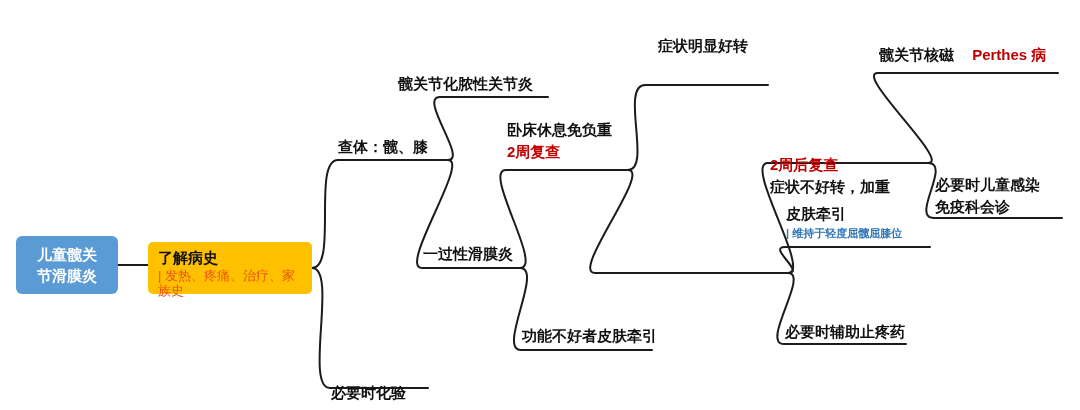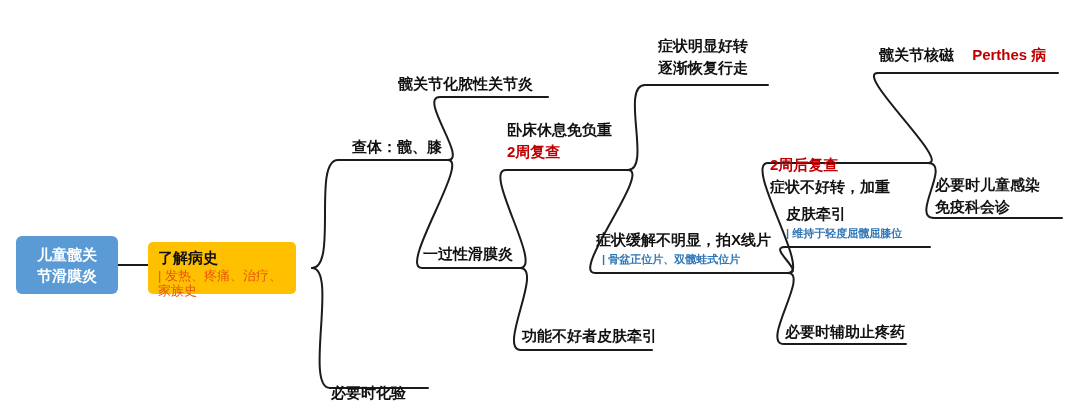--- a/index.html
+++ b/index.html
@@ -19,29 +19,29 @@
   .blue-sub{font-size:11px;font-weight:700;color:#2e75b6;line-height:16px;}
   .stack span{display:block;}
 
   .root-box{
     position:absolute;left:16px;top:236px;width:102px;height:58px;
     background:#5b9bd5;border-radius:6px;
     display:flex;flex-direction:column;align-items:center;justify-content:center;
     color:#ffffff;font-weight:700;font-size:15px;line-height:21px;
   }
   .history-box{
-    position:absolute;left:148px;top:242px;width:148px;height:52px;
+    position:absolute;left:148px;top:242px;width:164px;height:52px;
     background:#ffc000;border-radius:5px;
     box-sizing:border-box;padding:6px 10px 0 10px;
   }
   .history-title{font-size:15px;font-weight:700;color:#111;line-height:20px;}
   .history-sub{font-size:13px;font-weight:400;color:#e8540a;line-height:15px;}
 
   
-  .n-exam{left:352px;top:136px;}
+  .n-exam{left:338px;top:136px;}
   .n-lab{left:331px;top:382px;}
   .n-septic{left:398px;top:73px;}
   .n-transient{left:423px;top:243px;}
   .n-bedrest{left:507px;top:119px;}
   .n-functraction{left:522px;top:325px;}
   .n-improve{left:647px;top:35px;margin-left:11px;}
   .n-xray{left:596px;top:229px;}
   .n-xray .blue-sub{margin-left:6px;}
   .n-recheck{left:770px;top:119px;margin-top:35px;}
   .n-skintraction{left:786px;top:203px;}
@@ -103,27 +103,22 @@
     <span>卧床休息免负重</span>
     <span class="red">2周复查</span>
   </div>
 
   <div class="node topic n-functraction">
     <span>功能不好者皮肤牵引</span>
   </div>
 
   <div class="node topic stack n-improve">
     <span>症状明显好转</span>
-    <span>逐渐恢复行走</span>
   </div>
 
-  <div class="node topic n-xray">
-    <div>症状缓解不明显，拍X线片</div>
-    <div class="blue-sub">| 骨盆正位片、双髋蛙式位片</div>
-  </div>
 
   <div class="node topic stack n-recheck">
     <span class="red">2周后复查</span>
     <span>症状不好转，加重</span>
   </div>
 
   <div class="node topic n-skintraction">
     <div>皮肤牵引</div>
     <div class="blue-sub">| 维持于轻度屈髋屈膝位</div>
   </div>

